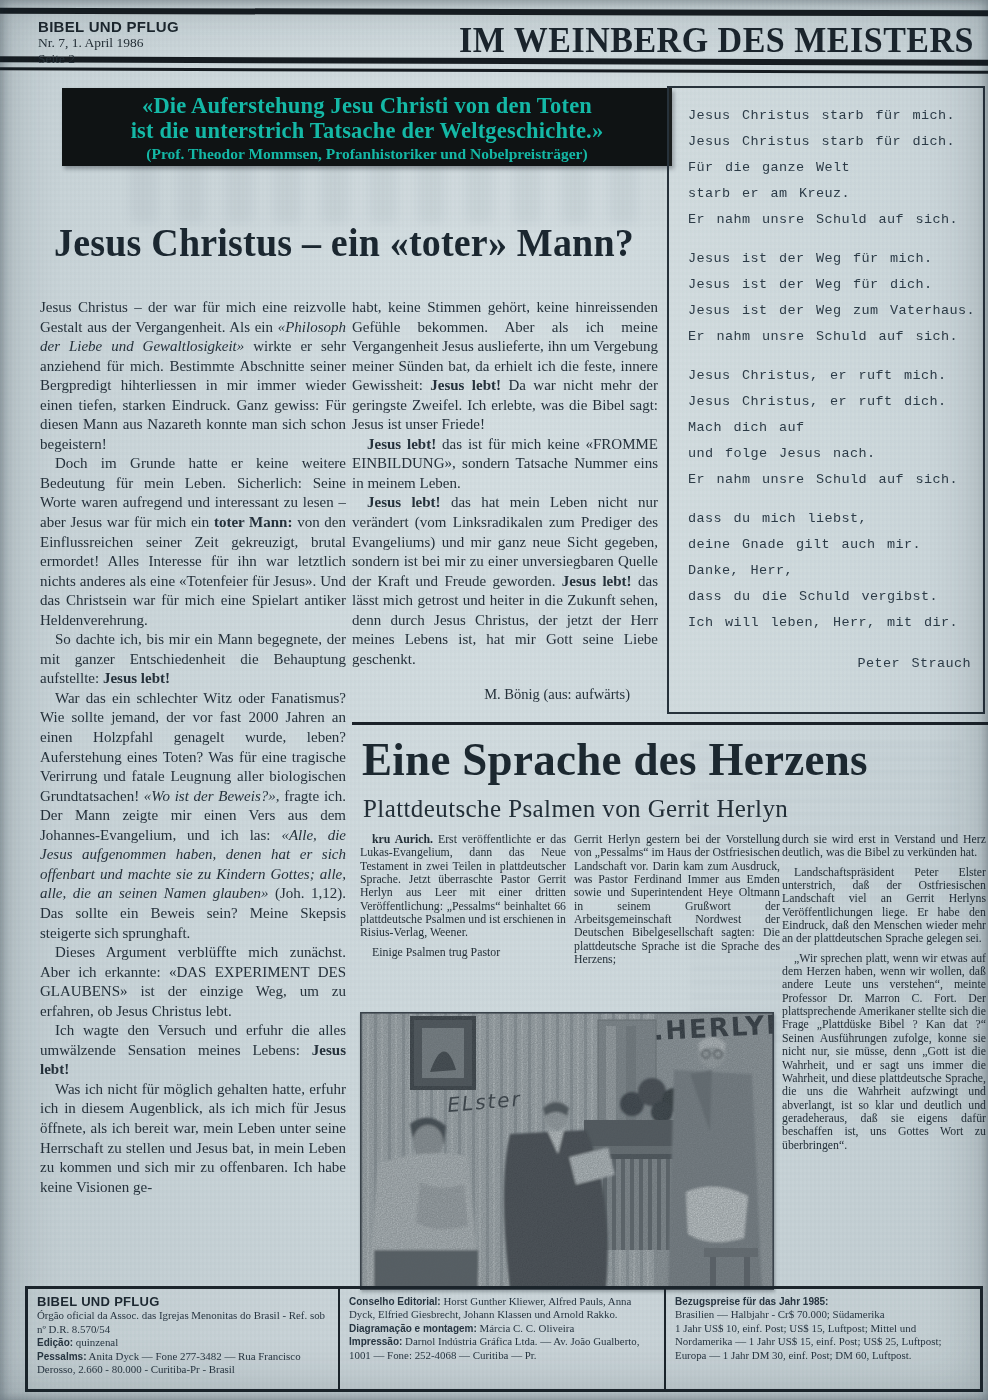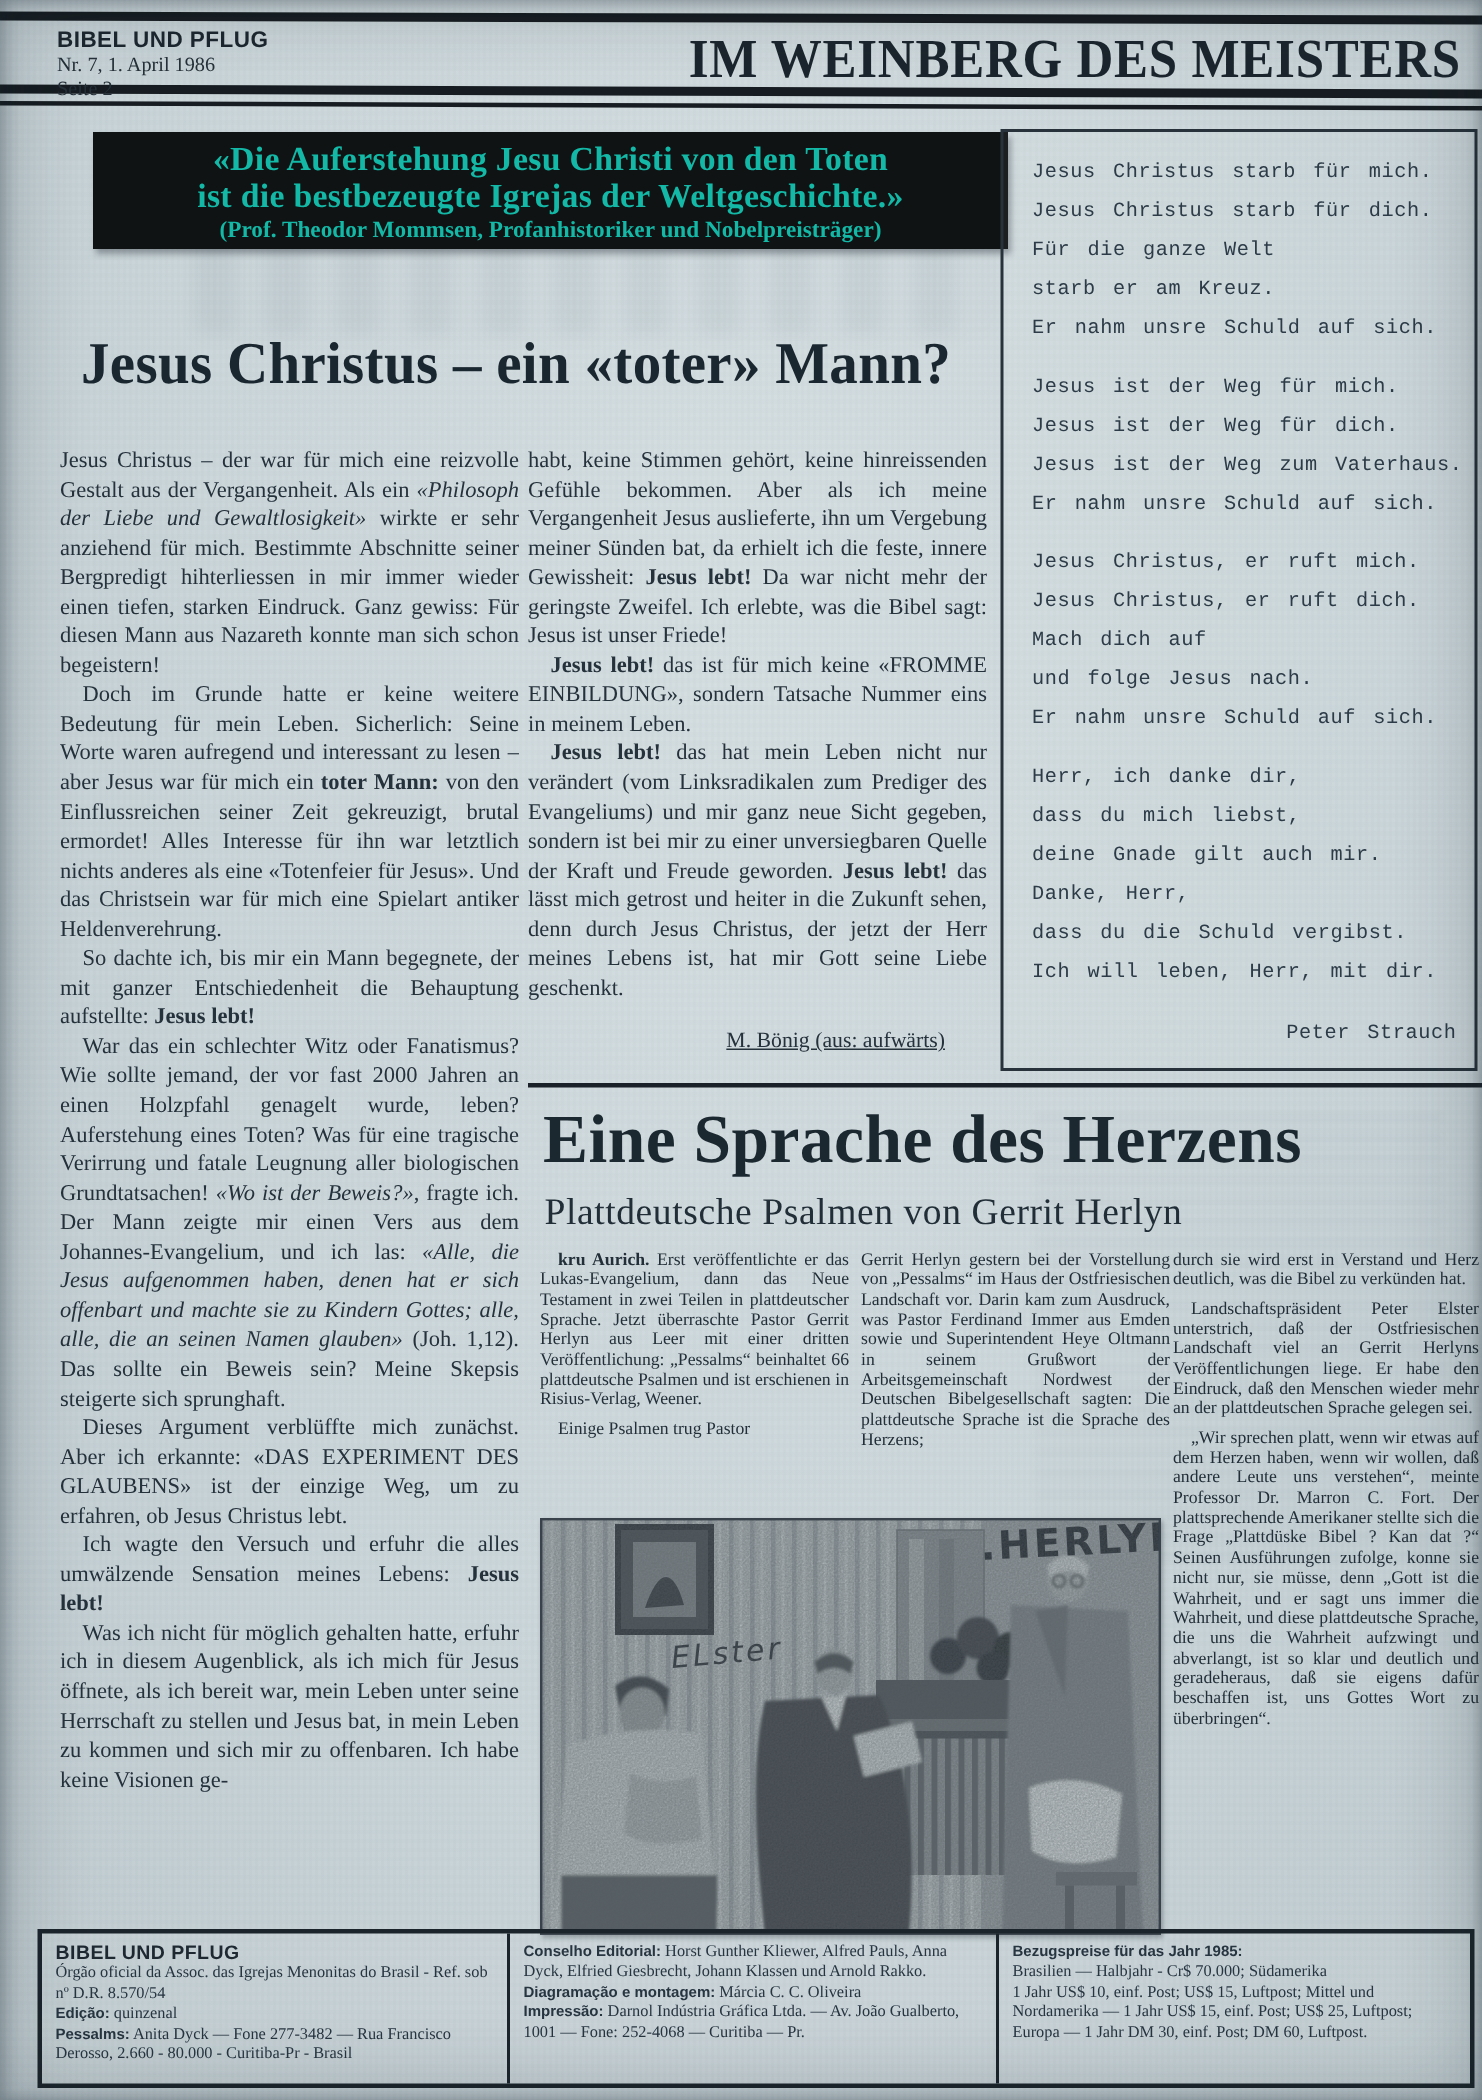--- a/index.html
+++ b/index.html
@@ -51,21 +51,21 @@
   .art1-title{position:absolute;left:54px;top:220px;z-index:6;font-weight:bold;font-size:38px;
     letter-spacing:.2px;color:#1b2730;transform:scaleY(1.04);transform-origin:top left;}
 
   .col{position:absolute;z-index:6;text-align:justify;overflow:hidden;}
   .col p{margin:0;}
   .col p + p{text-indent:15px;}
   .col.indent-first p:first-child{text-indent:15px;}
   .art1{font-size:15px;line-height:19.55px;color:#25313b;}
   .col1{left:40px;top:298px;width:306px;height:988px;}
   .col2{left:352px;top:298px;width:306px;height:420px;}
-  .signature{margin-top:16px;text-align:right;padding-right:28px;font-size:14.5px;text-indent:0 !important;text-decoration:underline;}
+  .signature{margin-top:16px;text-align:right;padding-right:28px;font-size:14.5px;text-indent:0 !important;}
 
   .art2-title{position:absolute;left:362px;top:733px;z-index:6;font-weight:bold;font-size:45px;
     letter-spacing:.3px;color:#1c2830;transform:scaleY(1.02);transform-origin:top left;}
   .art2-subtitle{position:absolute;left:363px;top:795px;z-index:6;font-size:25px;letter-spacing:.4px;color:#222e37;}
 
   .art2{font-size:11.8px;line-height:13.35px;color:#232f38;}
   .art2 p + p{margin-top:6px;text-indent:12px;}
   .art2.indent-first p:first-child{text-indent:12px;}
   .colA{left:360px;top:833px;width:206px;height:178px;}
   .colB{left:574px;top:833px;width:206px;height:178px;}
@@ -102,21 +102,21 @@
     <div class="masthead-line">Nr. 7, 1. April 1986</div>
     <div class="masthead-line">Seite 2</div>
   </div>
   <div class="masthead-right">IM WEINBERG DES MEISTERS</div>
 
   <div class="rule rule-mid"></div>
   <div class="rule rule-thin"></div>
 
   <div class="quote-box">
     <div class="quote-line">«Die Auferstehung Jesu Christi von den Toten</div>
-    <div class="quote-line">ist die bestbezeugte Igrejas der Weltgeschichte.»</div>
+    <div class="quote-line">ist die unterstrich Tatsache der Weltgeschichte.»</div>
     <div class="quote-attr">(Prof. Theodor Mommsen, Profanhistoriker und Nobelpreisträger)</div>
   </div>
 
   <div class="poem-box">
       <div class="stanza">
         <div class="pline">Jesus Christus starb für mich.</div>
         <div class="pline">Jesus Christus starb für dich.</div>
         <div class="pline">Für die ganze Welt</div>
         <div class="pline">starb er am Kreuz.</div>
         <div class="pline">Er nahm unsre Schuld auf sich.</div>
@@ -128,21 +128,20 @@
         <div class="pline">Er nahm unsre Schuld auf sich.</div>
       </div>
       <div class="stanza">
         <div class="pline">Jesus Christus, er ruft mich.</div>
         <div class="pline">Jesus Christus, er ruft dich.</div>
         <div class="pline">Mach dich auf</div>
         <div class="pline">und folge Jesus nach.</div>
         <div class="pline">Er nahm unsre Schuld auf sich.</div>
       </div>
       <div class="stanza">
-        <div class="pline">Herr, ich danke dir,</div>
         <div class="pline">dass du mich liebst,</div>
         <div class="pline">deine Gnade gilt auch mir.</div>
         <div class="pline">Danke, Herr,</div>
         <div class="pline">dass du die Schuld vergibst.</div>
         <div class="pline">Ich will leben, Herr, mit dir.</div>
       </div>
       <div class="poem-author">Peter Strauch</div>
     </div>
   <div class="poem-author-slot"></div>
 

